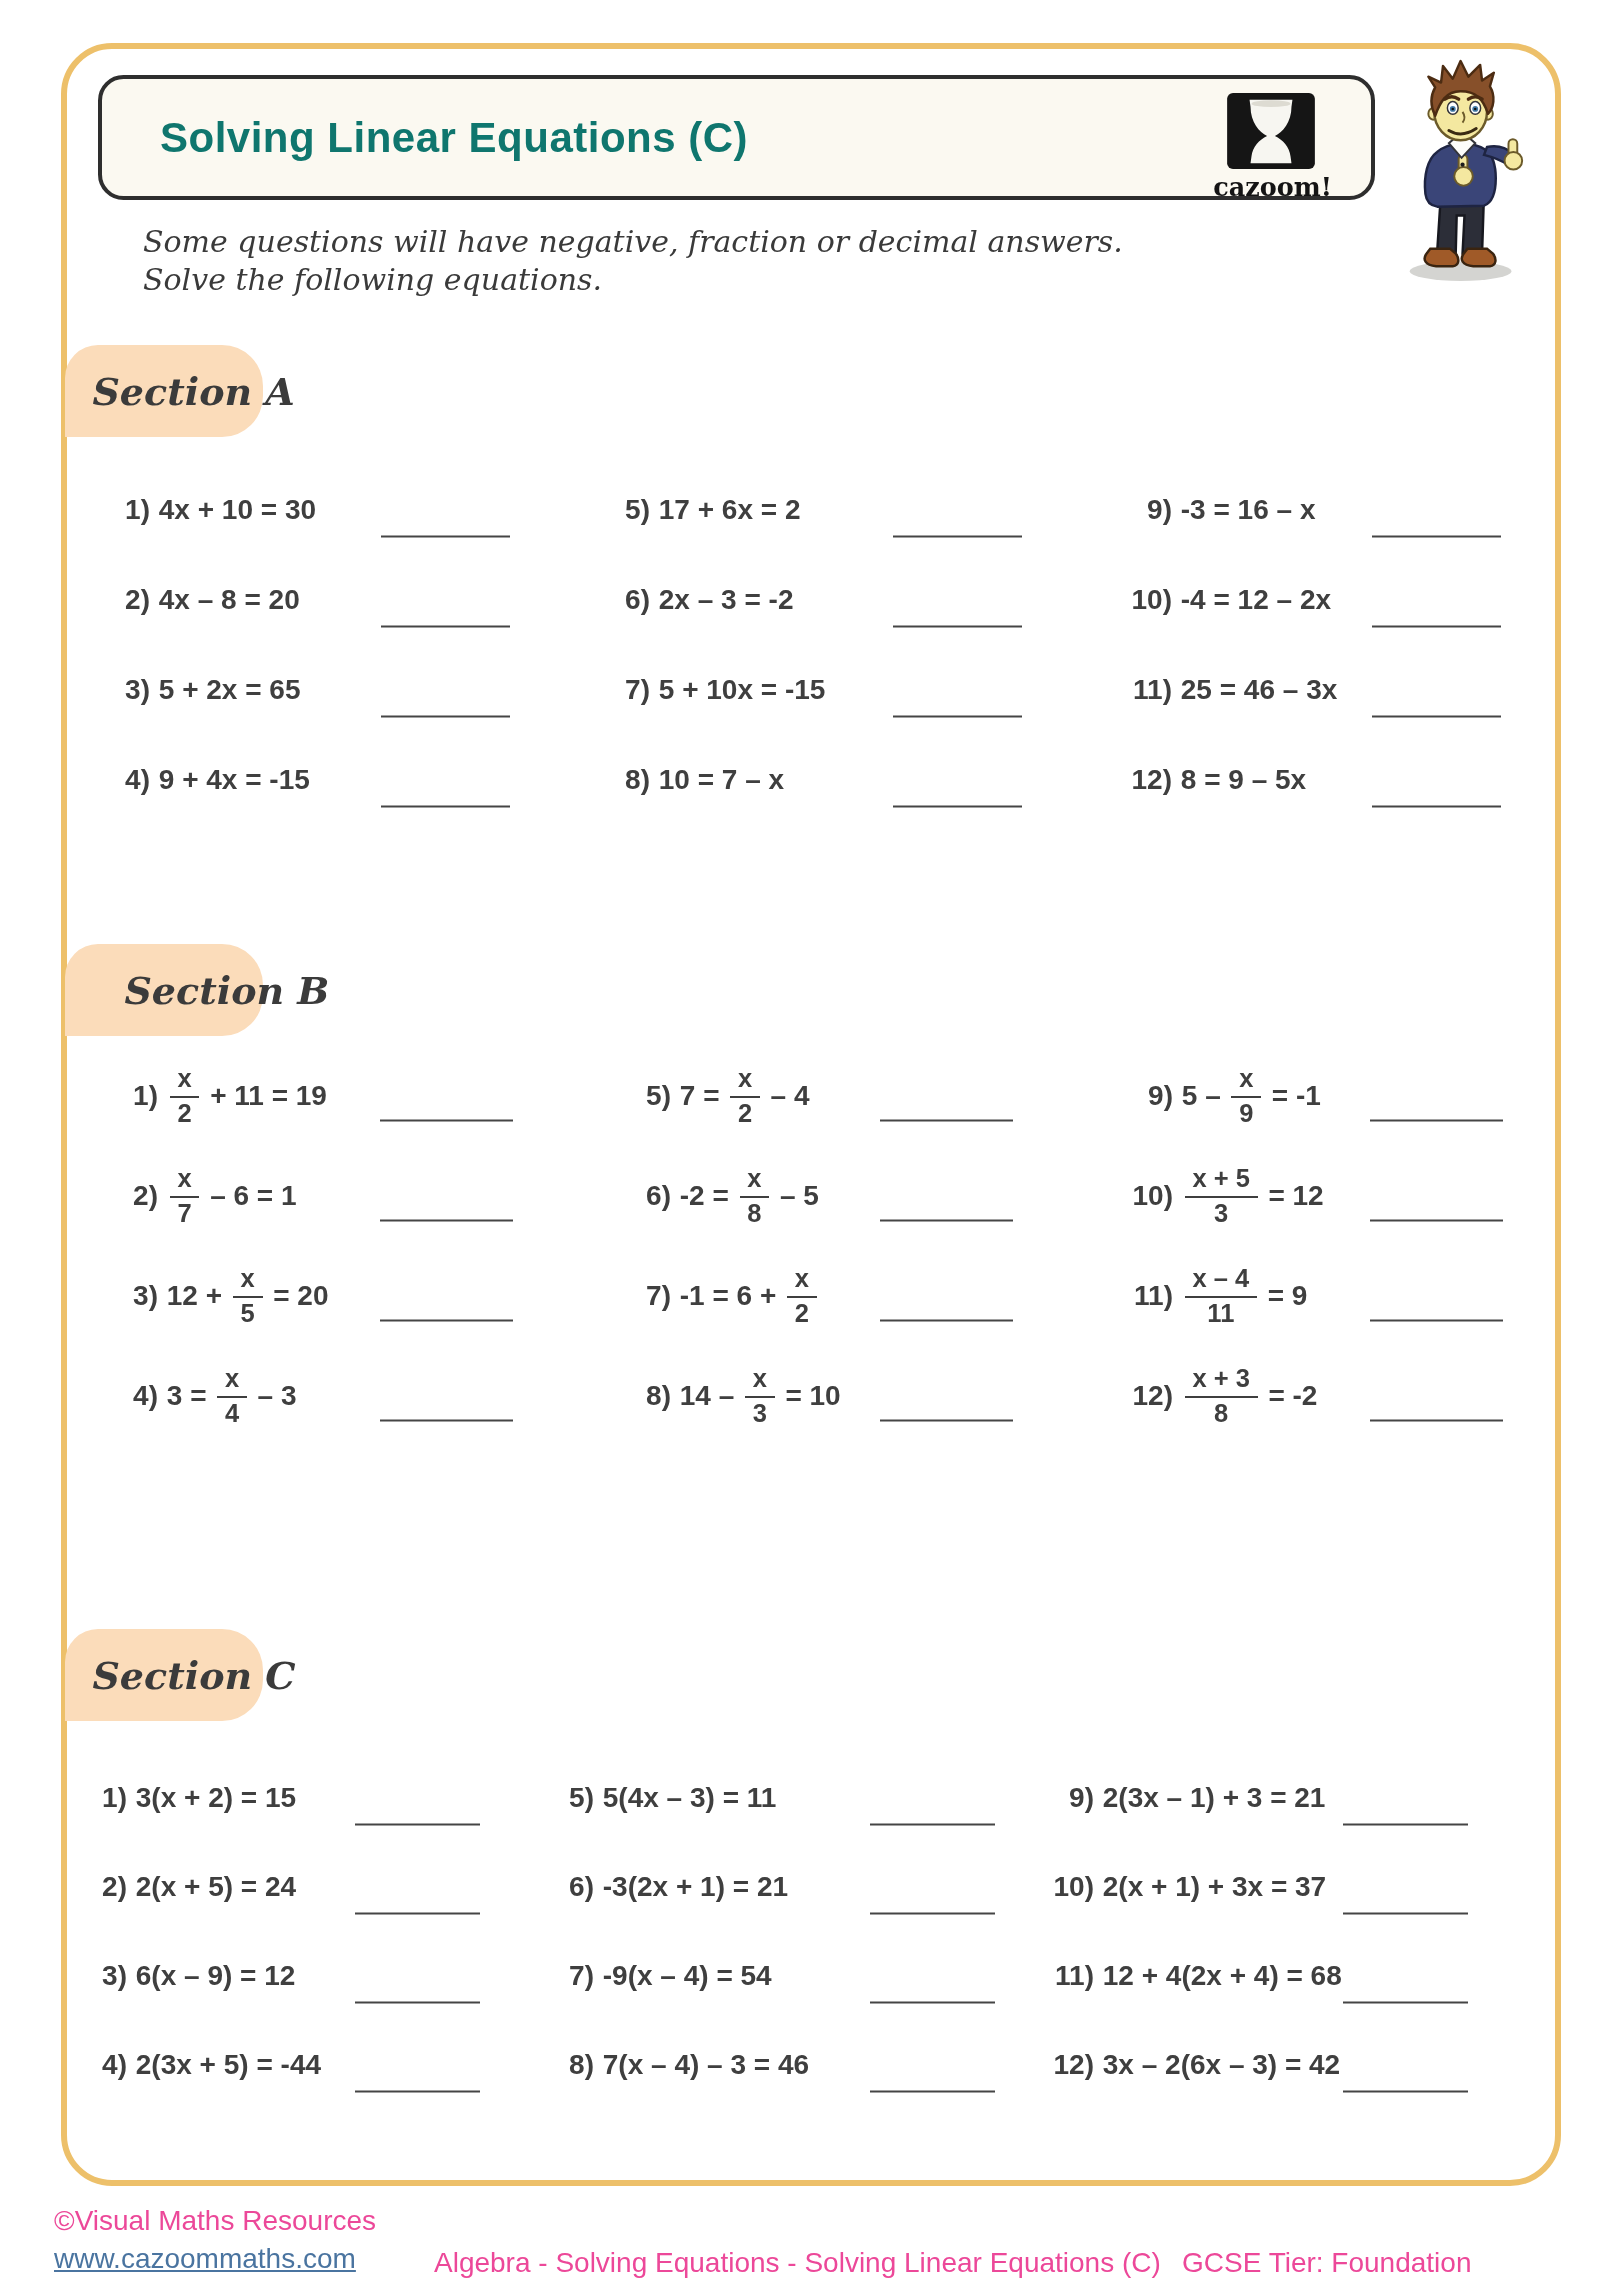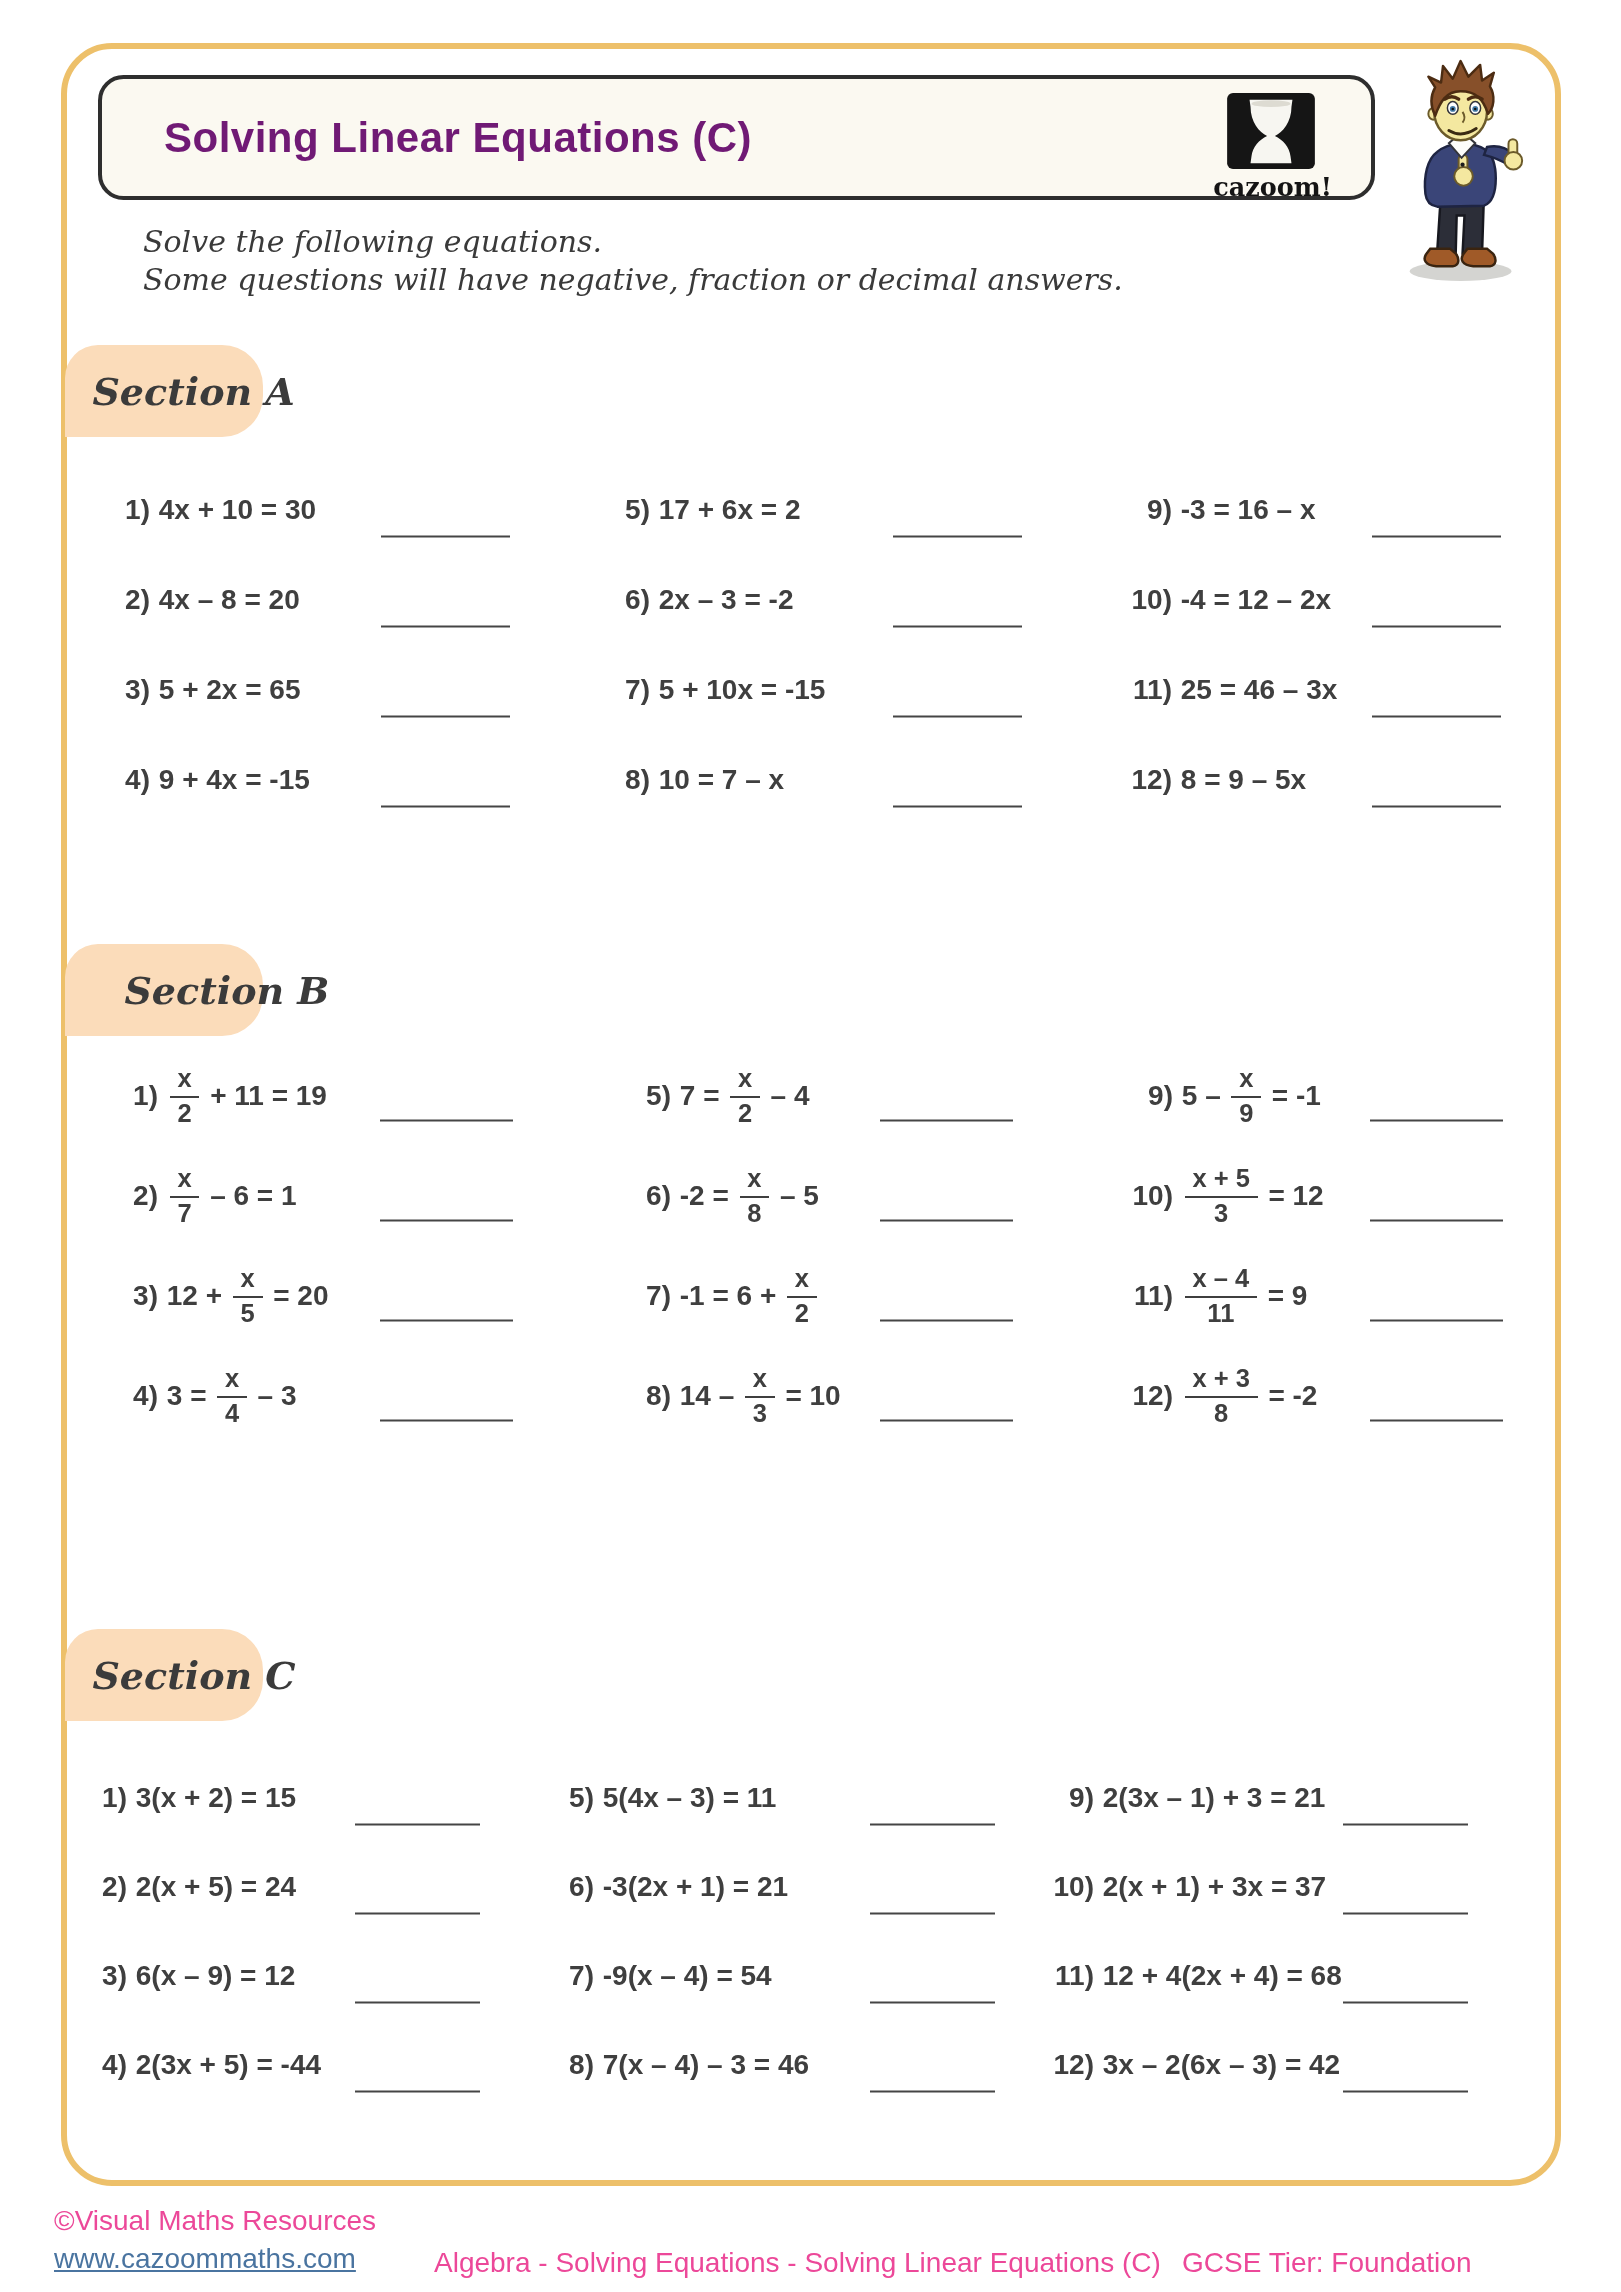--- a/index.html
+++ b/index.html
@@ -14,21 +14,21 @@
   .page-border{
     position:absolute;left:61px;top:43px;width:1500px;height:2143px;
     border:6.9px solid var(--gold);border-radius:51px;background:transparent;
   }
   .title-box{
     position:absolute;left:98px;top:75px;width:1277px;height:125px;
     background:var(--panel);border:4.9px solid #2e2e2e;border-radius:25.5px;
     display:flex;align-items:center;
   }
   .title-box h1{
-    font-size:42px;font-weight:bold;color:#701a75;padding-left:62px;letter-spacing:0.5px;
+    font-size:42px;font-weight:bold;color:#0f766e;padding-left:32px;letter-spacing:0.5px;margin-left:26px;
   }
   .logo{
     position:absolute;right:39px;top:12.7px;width:123px;text-align:right;
   }
   .logo svg{display:block;margin:0 auto;}
   .logo-text{
     display:block;margin-top:2px;font-family:"DejaVu Serif",serif;font-weight:bold;
     font-size:25.5px;color:#141414;letter-spacing:0px;
   }
   .mascot{position:absolute;left:1400px;top:57px;}
@@ -117,22 +117,22 @@
   <ellipse cx="77" cy="52" rx="5.5" ry="6.5" fill="#ffffff" stroke="#33343a" stroke-width="1.5"></ellipse>
   <circle cx="54" cy="53" r="3" fill="#4179a5"></circle>
   <circle cx="77" cy="53" r="3" fill="#4179a5"></circle>
   <circle cx="54" cy="53" r="1.3" fill="#111111"></circle>
   <circle cx="77" cy="53" r="1.3" fill="#111111"></circle>
   <path d="M64 56 q4 6 0 11" fill="none" stroke="#6b5a2a" stroke-width="2"></path>
   <path d="M50 75 Q63 83 78 73" fill="none" stroke="#3a2a12" stroke-width="3" stroke-linecap="round"></path>
 </svg>
 
 <div class="instructions">
+  <div>Some questions will have negative, fraction or decimal answers.</div>
   <div>Solve the following equations.</div>
-  <div>Some questions will have negative, fraction or decimal answers.</div>
 </div>
 
 <div class="tab tab-a">
   <span>Section A</span>
 </div>
 <div class="qgrid grid-a" id="grid-0">
     <div class="q col0" style="grid-area: 1 / 1;">
       <span class="qnum">1)</span>
       <span class="eq"><span class="tok">4x + 10 = 30</span></span>
       <span class="ans"></span>

